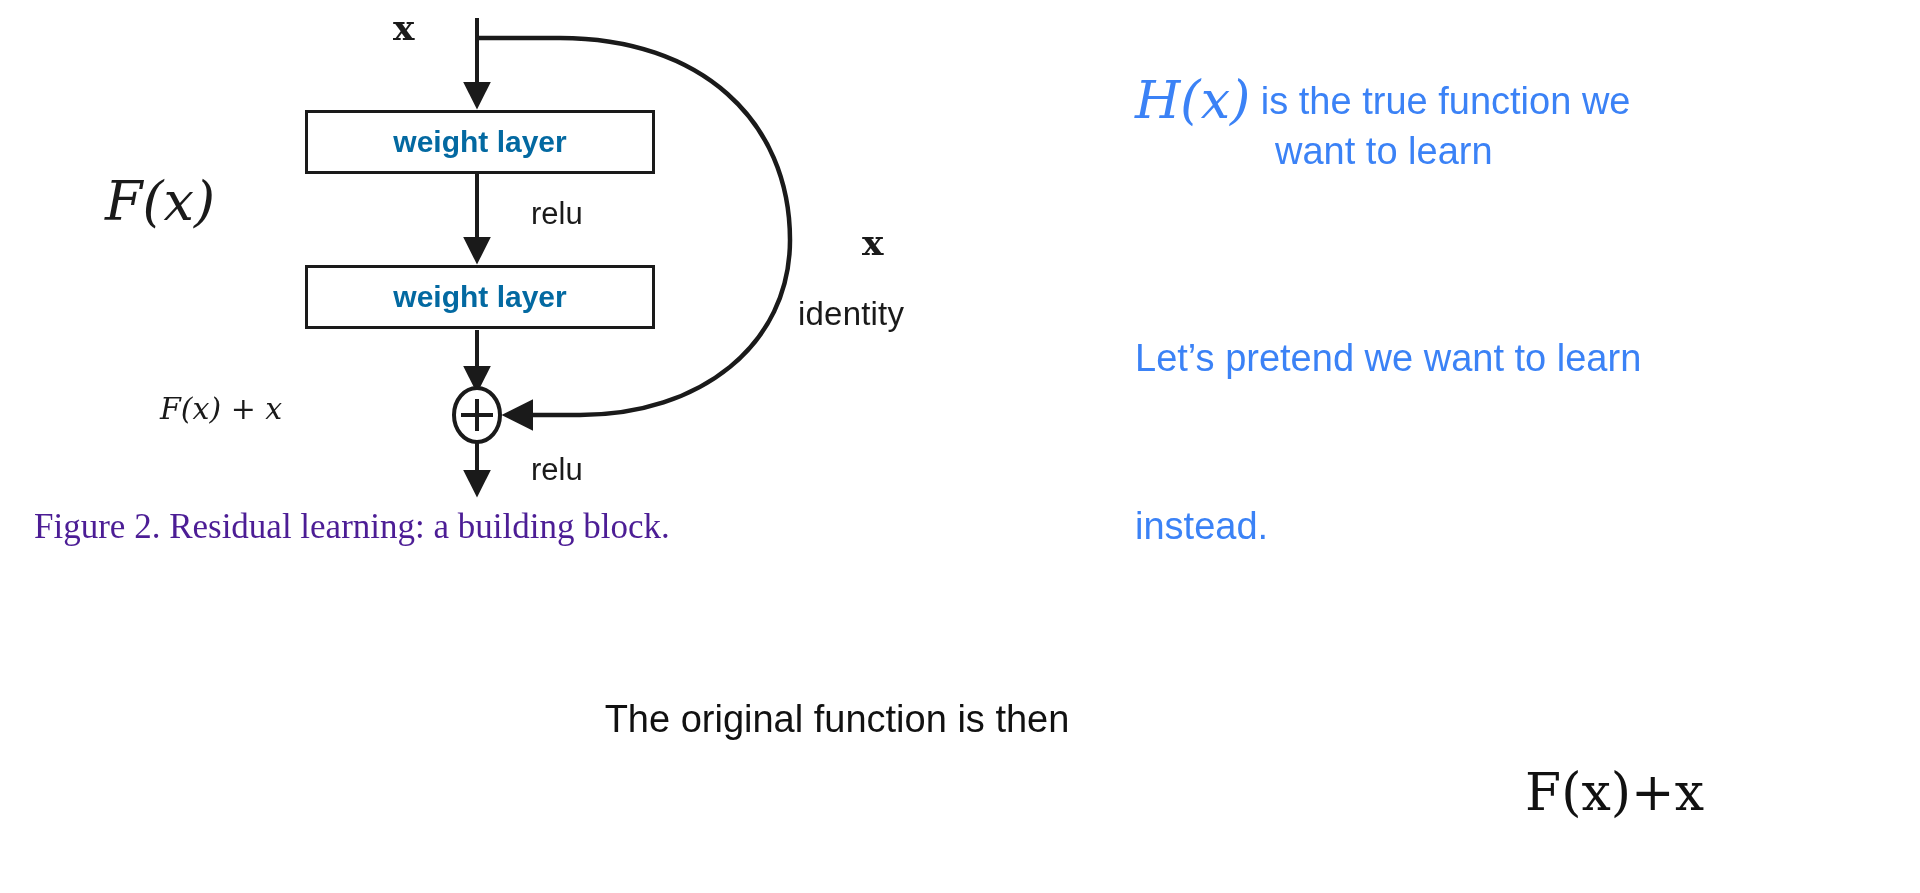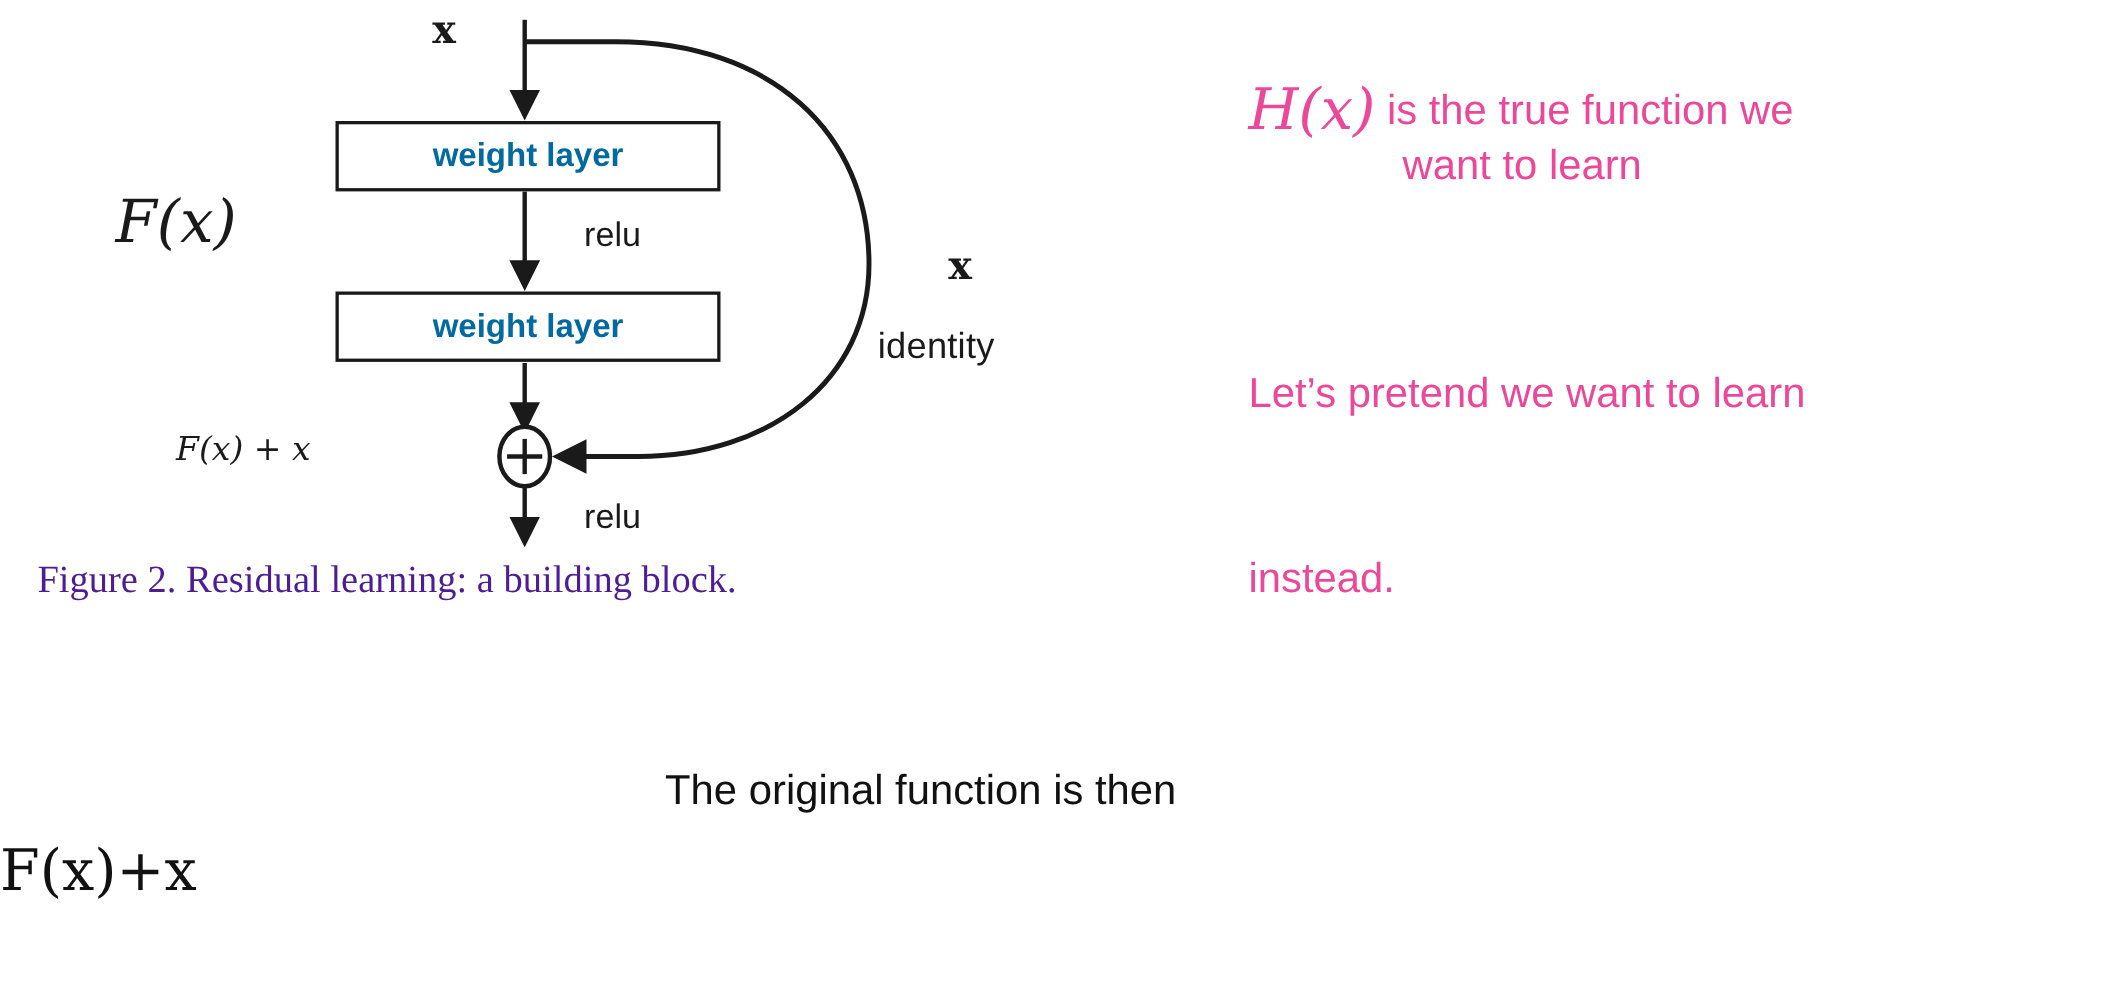--- a/index.html
+++ b/index.html
@@ -106,21 +106,21 @@
   #right-column {
     position: absolute;
     left: 1135px;
     top: 0;
     width: 785px;
     height: 580px;
   }
   .rc-line {
     position: absolute;
     font-family: "Liberation Sans", sans-serif;
-    color: #ec4899;
+    color: #3b82f6;
     white-space: nowrap;
     font-size: 38px;
     text-align: right;
   }
 
   
   #bottom-block {
     position: absolute;
     left: 0;
     top: 684px;
@@ -133,24 +133,25 @@
     top: 14px;
     text-align: center;
     font-family: "Liberation Sans", sans-serif;
     font-size: 38px;
     color: #111111;
   }
   #bottom-formula {
     position: absolute;
     width: 100%;
     top: 78px;
-    text-align: left;
+    text-align: right;
     font-family: "DejaVu Serif", serif;
     font-size: 52px;
     color: #111111;
+    margin-left: 30px;
   }
 
   svg { display: block; }
   .diag-svg { position: absolute; left: 0; top: 0; }
 </style>
 </head>
 <body>
 
 <div id="figure-panel">
 

